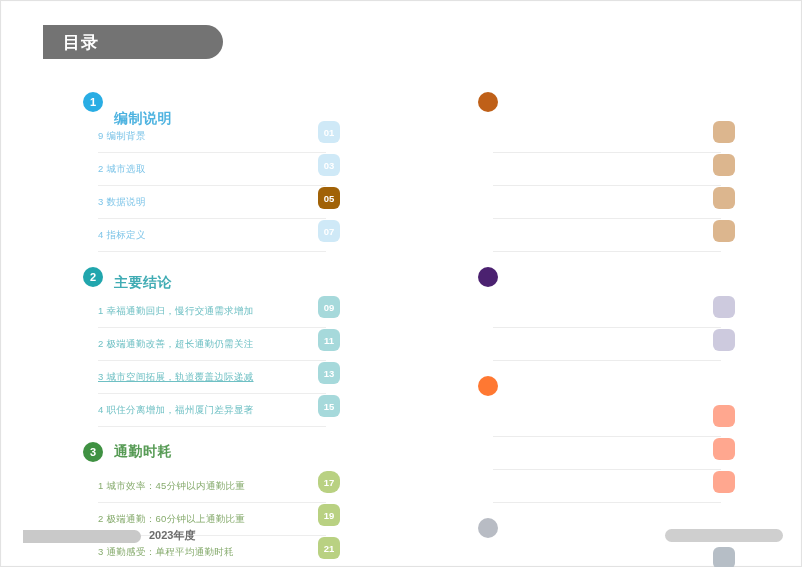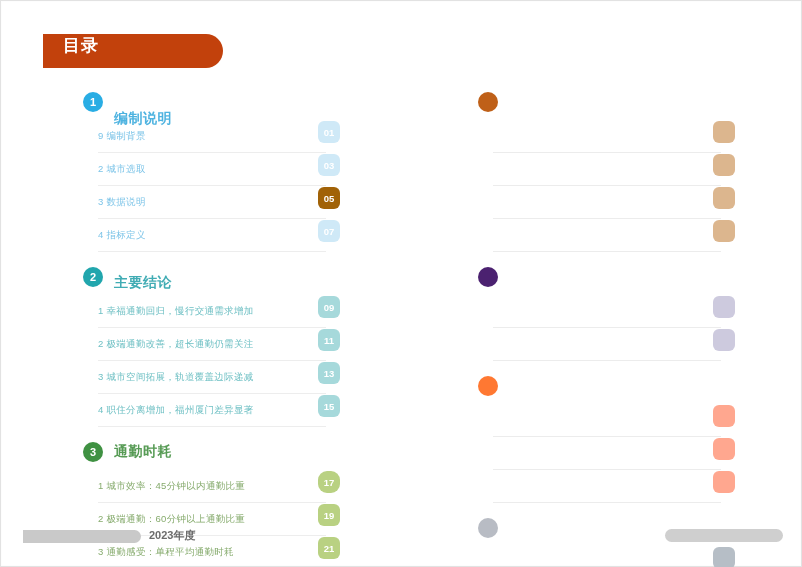--- a/index.html
+++ b/index.html
@@ -20,26 +20,27 @@
     background: #ffffff;
     box-sizing: border-box;
     border: 1px solid #e2e2e2;
     box-shadow: inset 0 0 0 1px #fdfdfd;
   }
 
   
   .title-banner {
     position: absolute;
     left: 42px;
-    top: 33px;
+    top: 24px;
     width: 180px;
     height: 34px;
-    background: #c2410c;
+    background: #737373;
     border-radius: 0 18px 18px 0;
     display: flex;
+    align-items: center;
   }
   .title-text {
     color: #ffffff;
     font-size: 17px;
     font-weight: bold;
     letter-spacing: 1px;
     margin-left: 20px;
   }
 
   
@@ -175,21 +176,21 @@
         </div>
         <div class="item">
           <span class="item-text" style="color: rgb(111, 192, 196);">1 幸福通勤回归，慢行交通需求增加</span>
           <span class="item-badge" style="background: rgb(166, 217, 219);">09</span>
         </div>
         <div class="item">
           <span class="item-text" style="color: rgb(111, 192, 196);">2 极端通勤改善，超长通勤仍需关注</span>
           <span class="item-badge" style="background: rgb(166, 217, 219);">11</span>
         </div>
         <div class="item">
-          <span class="item-text" style="color: rgb(111, 192, 196);">3 城市空间拓展，轨道覆盖边际递减</span>
+          <span class="item-text" style="color: rgb(111, 192, 196); text-decoration: underline;">3 城市空间拓展，轨道覆盖边际递减</span>
           <span class="item-badge" style="background: rgb(166, 217, 219);">13</span>
         </div>
         <div class="item">
           <span class="item-text" style="color: rgb(111, 192, 196);">4 职住分离增加，福州厦门差异显著</span>
           <span class="item-badge" style="background: rgb(166, 217, 219);">15</span>
         </div>
       </div>
       <div class="section">
         <div class="section-head">
           <div class="sec-circle" style="background: rgb(63, 145, 66);">3</div>

